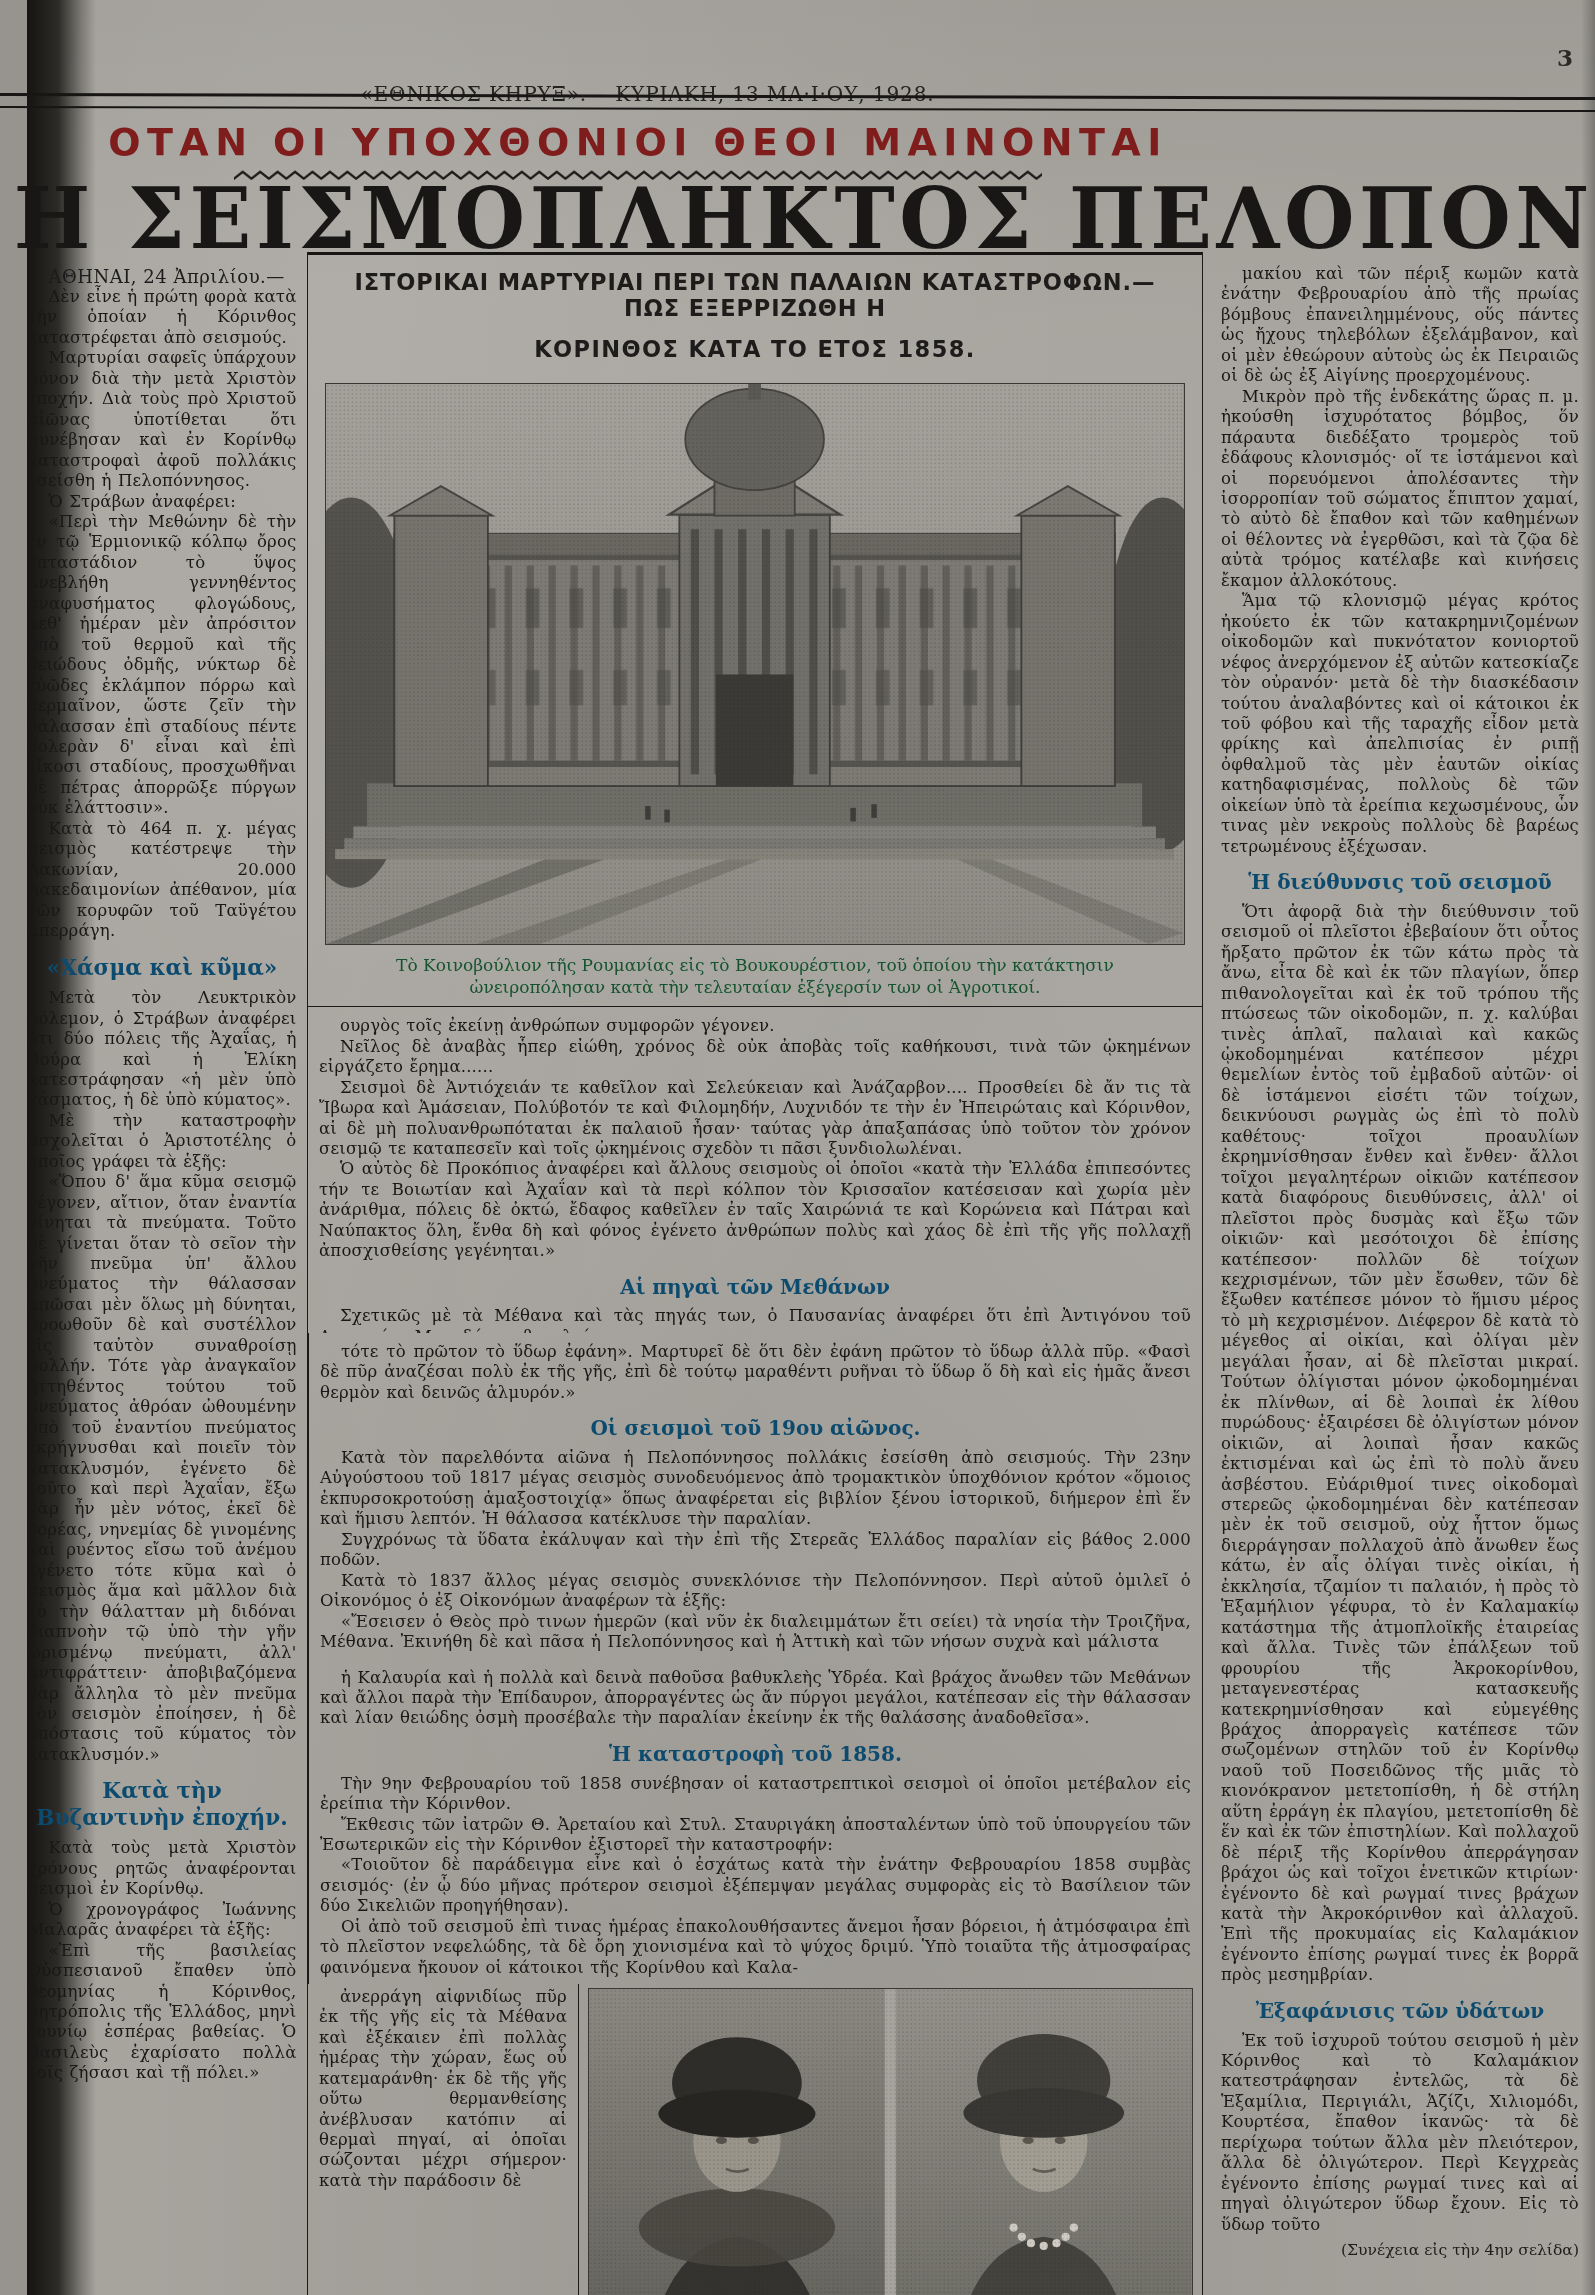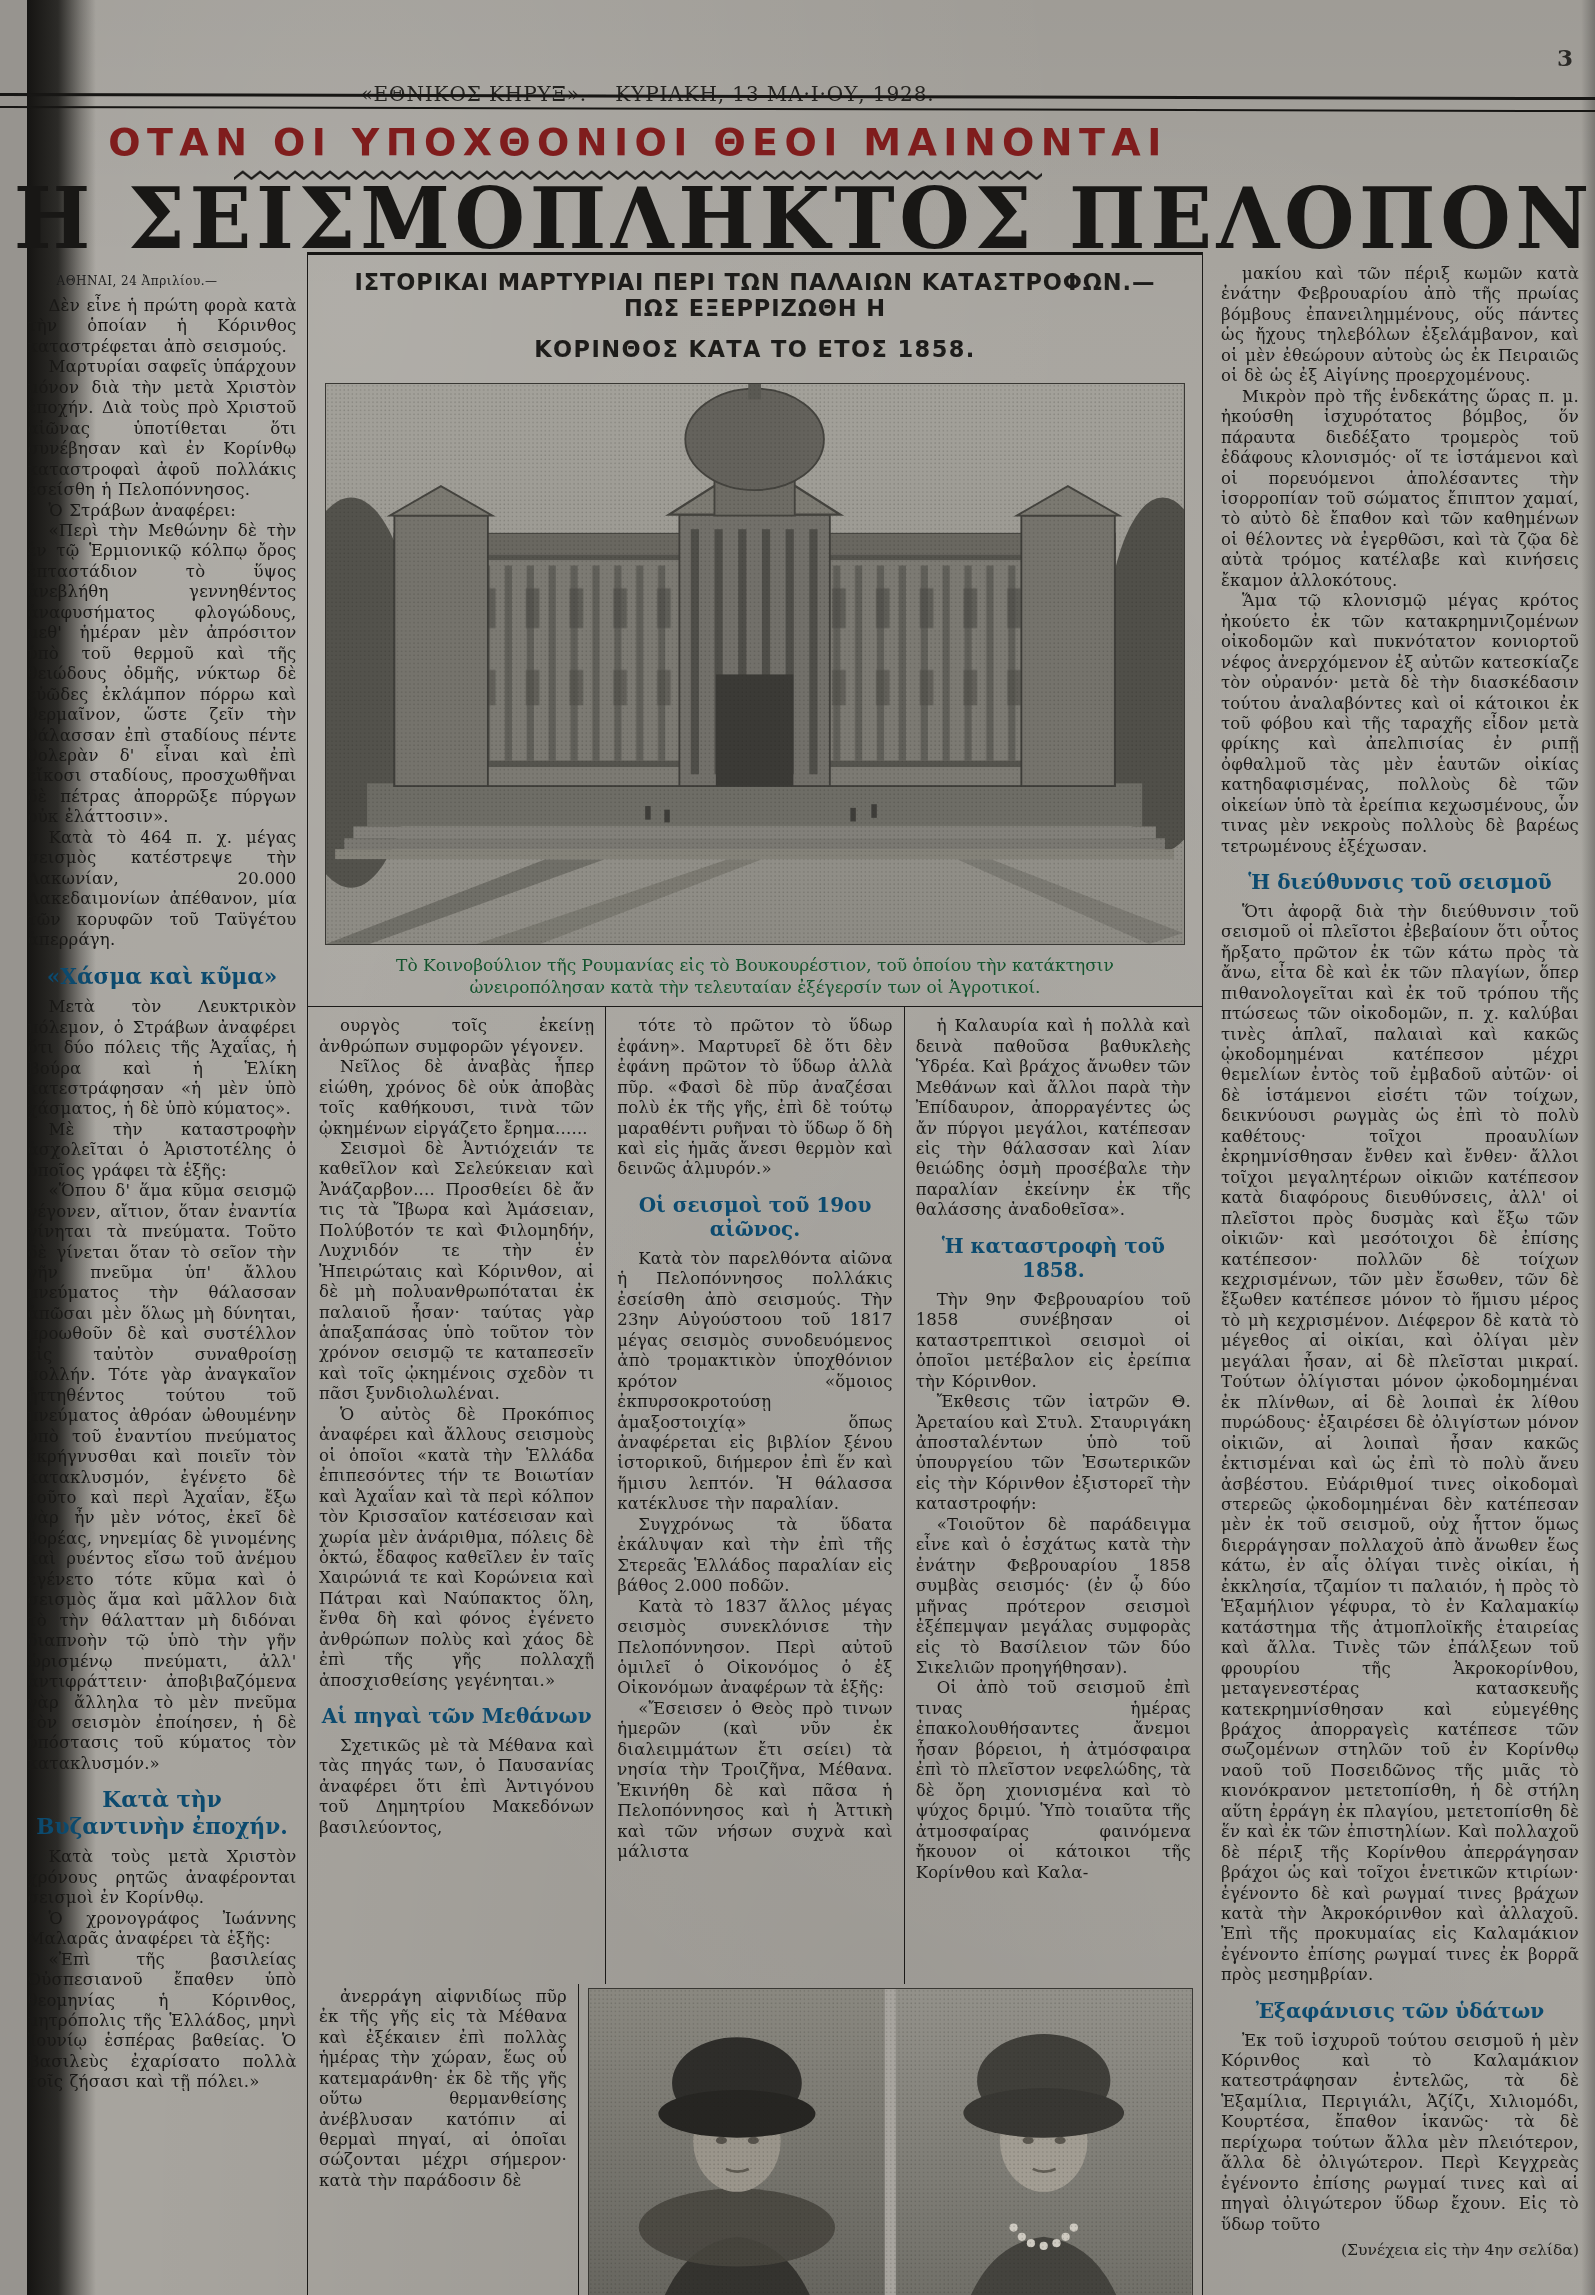--- a/index.html
+++ b/index.html
@@ -37,32 +37,32 @@
   .kicker{border-top:3.2px solid #171614;padding:13.8px 21px 8.3px;text-align:center;
         font-family:"DejaVu Sans",sans-serif;font-weight:bold;color:#1d1c1a;}
   .kicker .l1{font-size:22.5px;letter-spacing:0.9px;}
   .kicker .l2{font-size:22.5px;letter-spacing:1.4px;margin-top:15.6px;}
 
   .photo1{margin:12px 17.4px 0;height:560px;border:1.8px solid #383733;overflow:hidden;background:#8f8d87;}
   .photo1 svg{display:block;width:100%;height:100%;}
   .caption{margin:9.2px 29px 0;text-align:center;font-size:17px;line-height:1.32;color:#14532d;}
   .rule-mid{border-top:1.8px solid #1b1a18;margin-top:7.3px;}
 
-  .threecols{display:flex;height:977px;overflow:hidden;}
+  .threecols{display:flex;height:977px;overflow:hidden;flex-direction:column;}
   .ccol{flex:1;padding:9.2px 11px 0;overflow:hidden;}
   .ccol + .ccol{border-left:1.4px solid #1b1a18;}
 
   .bottomrow{display:flex;height:404px;overflow:hidden;}
   .ccol-cont{width:271px;padding:2.8px 11px 0;border-right:1.4px solid #1b1a18;overflow:hidden;box-sizing:border-box;}
   .photo2{flex:1;margin:3.7px 9.2px;border:1.8px solid #383733;overflow:hidden;background:#8f8d87;}
   .photo2 svg{display:block;width:100%;height:100%;}
 
   p.para{margin:0;font-size:16.5px;line-height:1.24;text-align:justify;text-indent:21px;
         color:#191816;letter-spacing:0.2px;word-spacing:0.9px;}
-  p.dateline{margin:8px;font-size:12px;text-indent:21px;letter-spacing:0.5px;}
+  p.dateline{margin:0;font-size:18px;text-indent:21px;letter-spacing:0.5px;}
   .subhead{text-align:center;font-weight:bold;font-size:21.6px;margin:13px 0 7.3px;line-height:1.22;color:#0c4a6e;}
   .subhead.small{font-size:20px;}
   .note{margin-top:6.4px;font-size:15.6px;text-align:right;color:#1e1d1b;}
 </style>
 </head>
 <body>
 
 <div class="page">
   <div class="scan-edge"></div>
   <div class="gutter"></div>

